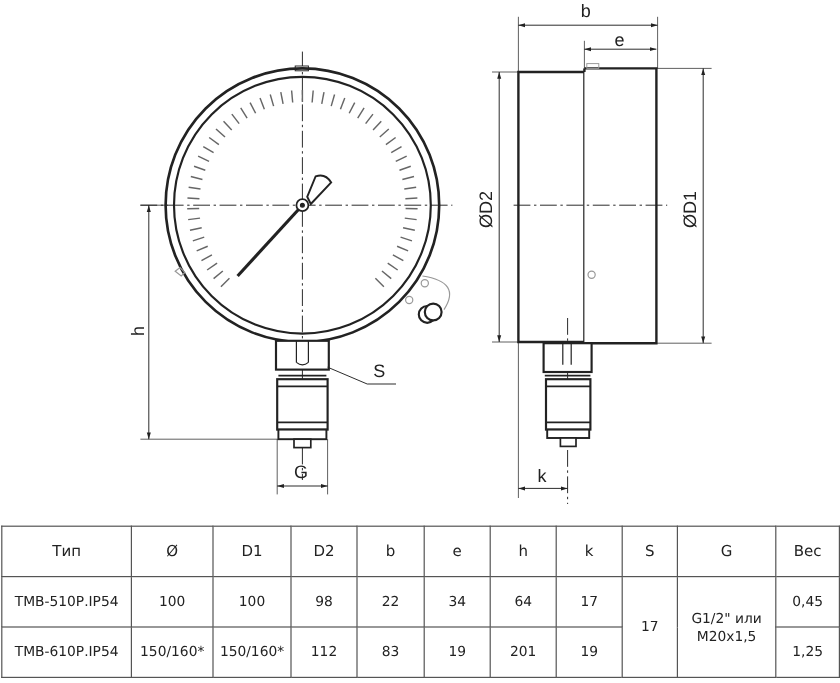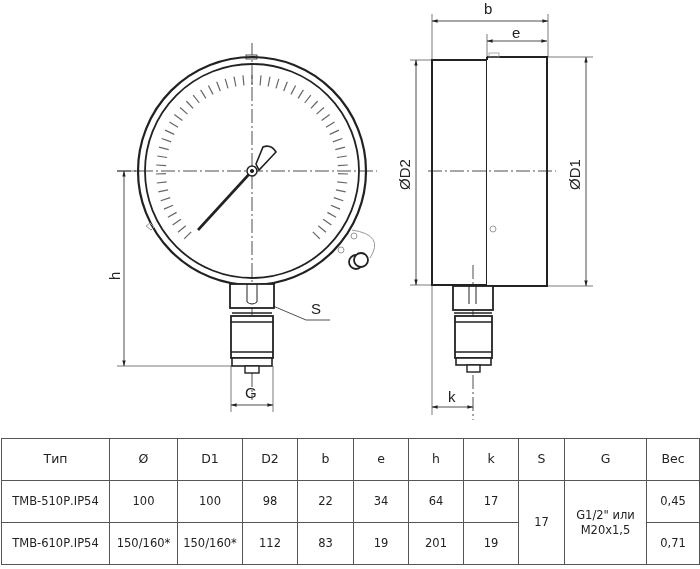--- a/index.html
+++ b/index.html
@@ -225,16 +225,16 @@
   </tr>
   <tr>
     <td>ТМВ-610Р.IP54</td>
     <td>150/160*</td>
     <td>150/160*</td>
     <td>112</td>
     <td>83</td>
     <td>19</td>
     <td>201</td>
     <td>19</td>
-    <td>0,71</td>
+    <td>1,25</td>
   </tr>
 </tbody>
   </table>
 
 </body></html>

